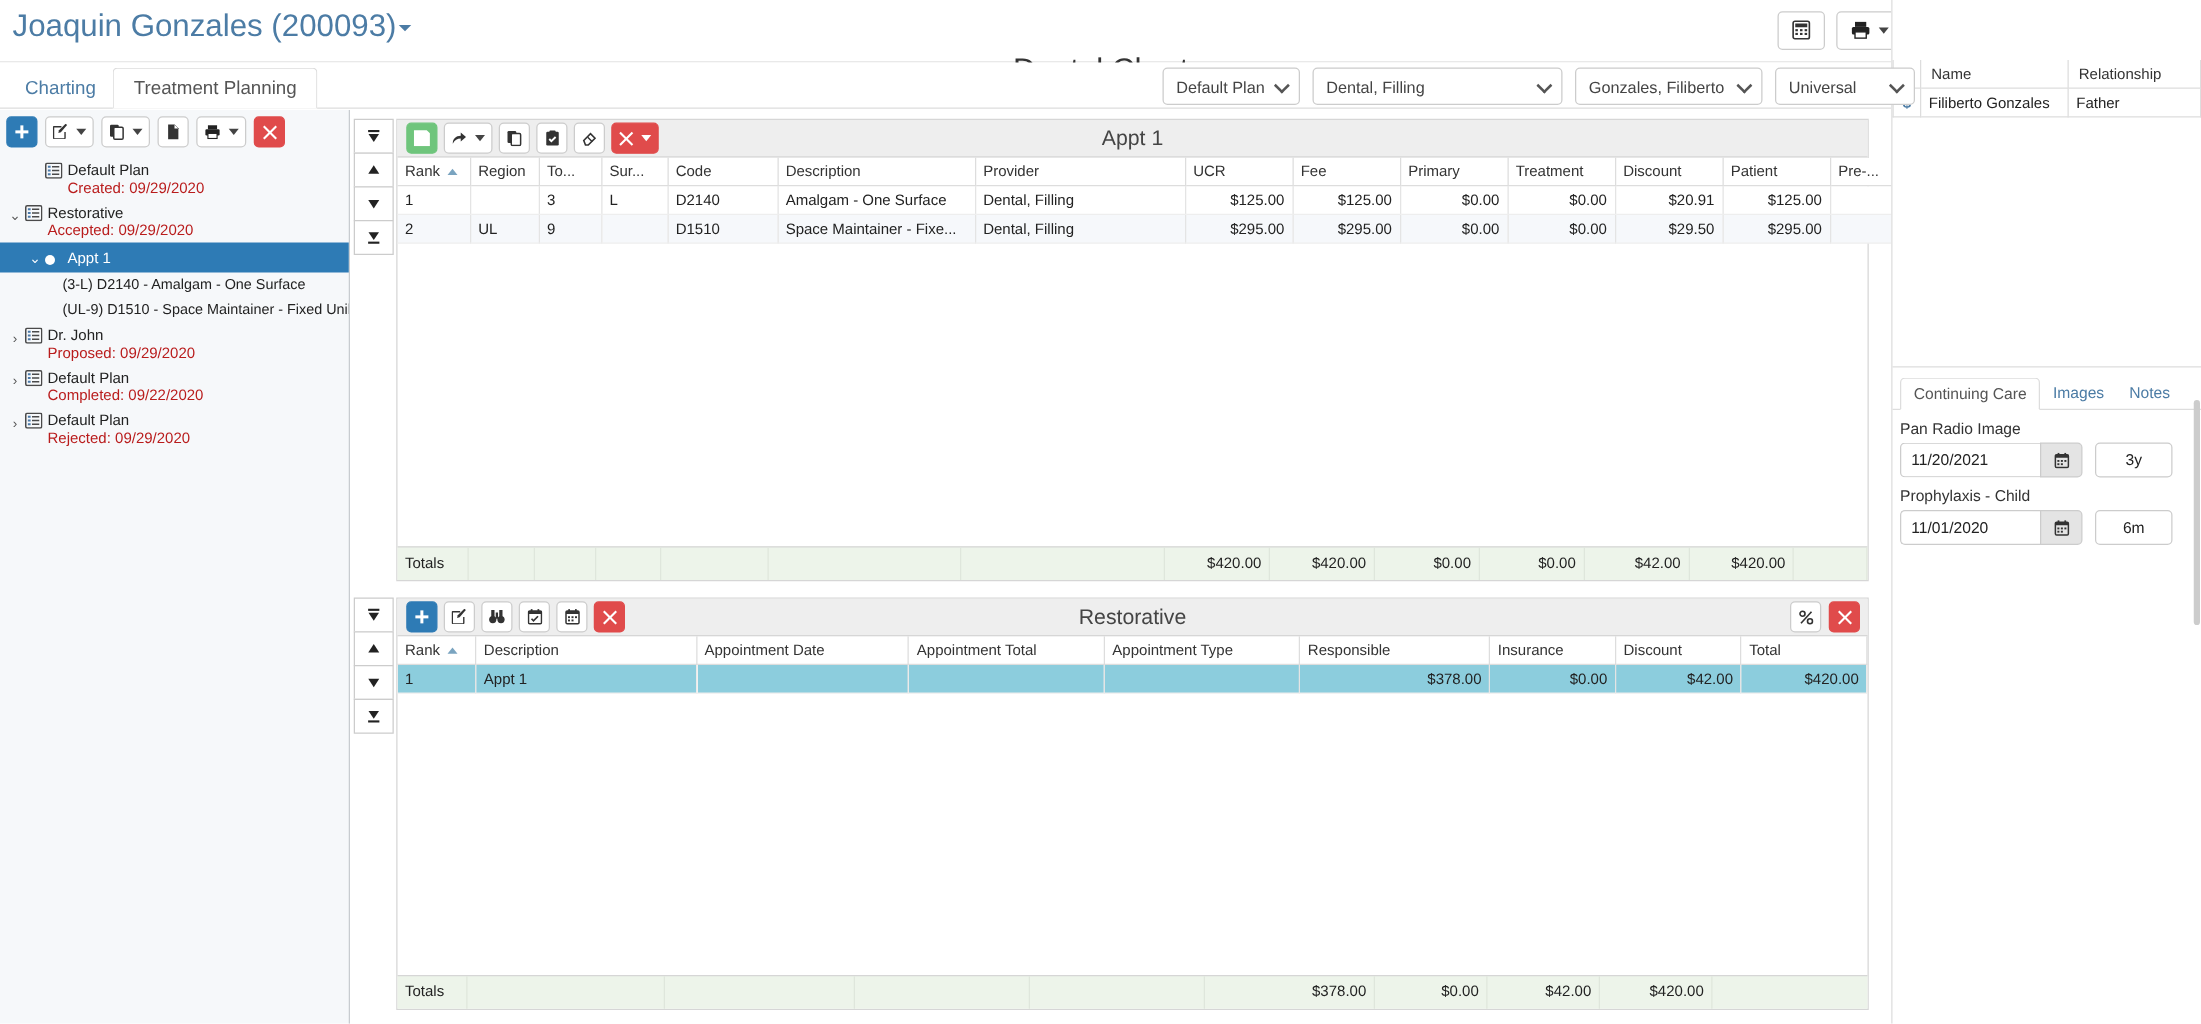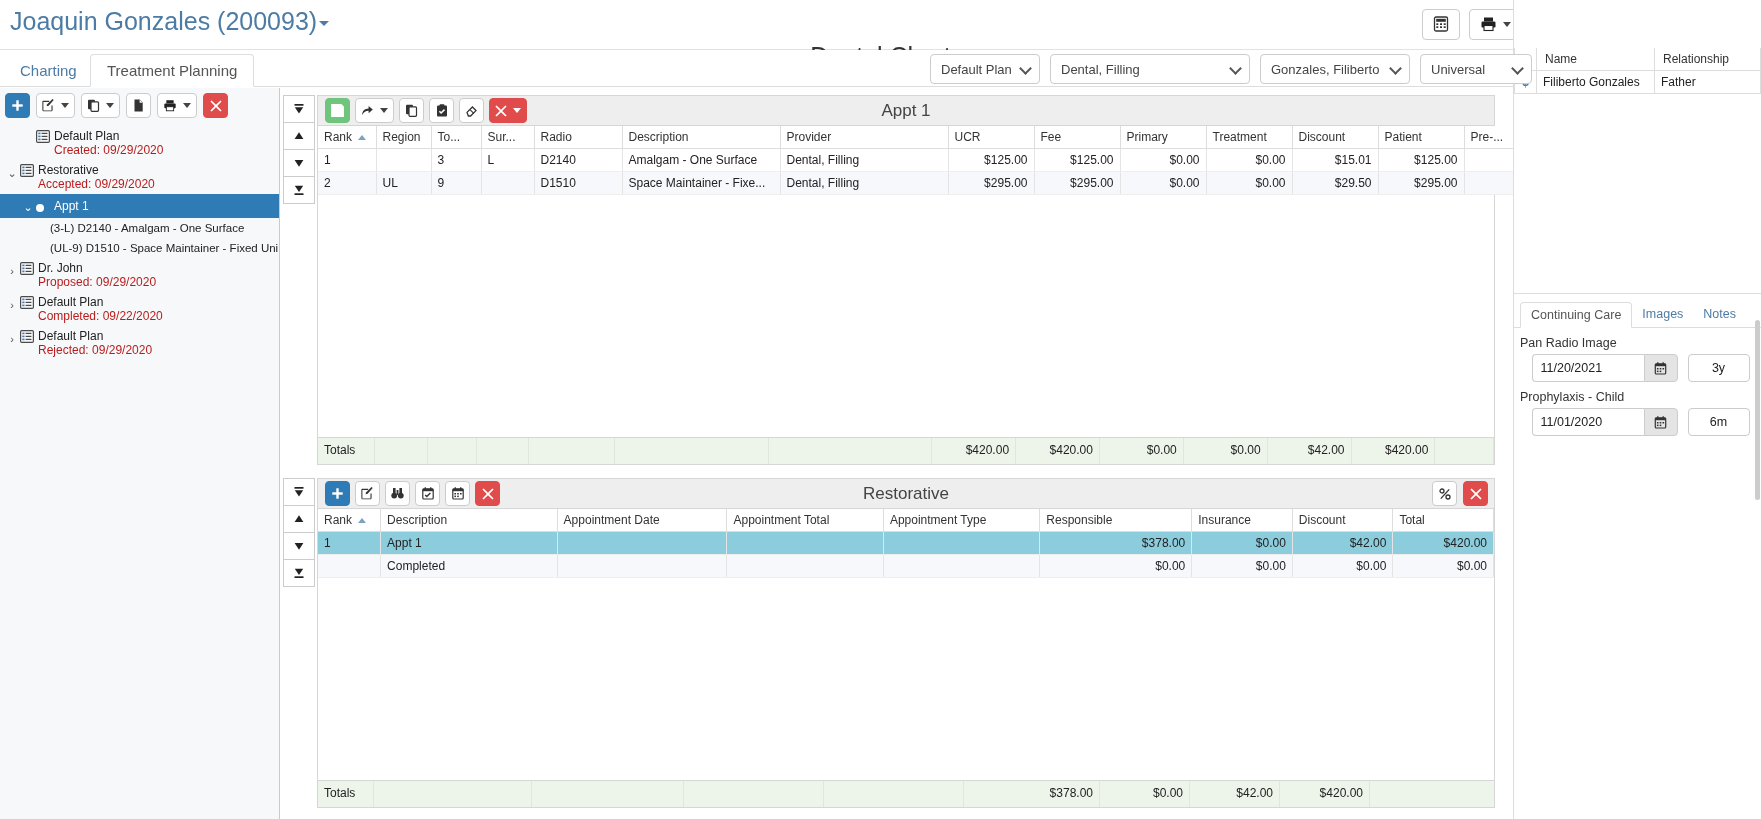--- a/index.html
+++ b/index.html
@@ -203,21 +203,21 @@
 
   .rtabs { display: flex; border-bottom: 1px solid #dddddd; padding-left: 6px; margin-top: 8px; }
   .rtab {
     padding: 5px 10px; font-size: 12.5px; color: #4c7ca5; cursor: pointer;
   }
   .rtab.active {
     color: #555; border: 1px solid #dddddd; border-bottom: 1px solid #fff;
     margin-bottom: -1px; border-radius: 4px 4px 0 0; background: #fff;
   }
   .cc-label { font-size: 12.5px; color: #333; padding: 8px 0 4px 6px; }
-  .cc-row { display: flex; align-items: center; gap: 10px; padding-left: 6px; justify-content: center; }
+  .cc-row { display: flex; align-items: center; gap: 10px; padding-left: 6px; }
   .date-group { display: flex; height: 28px; width: 146px; }
   .date-input {
     flex: 1; border: 1px solid #cccccc; border-right: none; border-radius: 4px 0 0 4px;
     padding: 0 8px; display: flex; align-items: center; font-size: 12.5px; color: #222;
     background: #fff; cursor: text;
   }
   .date-btn {
     width: 34px; border: 1px solid #cccccc; border-radius: 0 4px 4px 0; background: #e4e4e4;
     display: flex; align-items: center; justify-content: center; cursor: pointer;
   }
@@ -546,21 +546,21 @@
             <col style="width:86px">
           <col style="width:86px">
             <col style="width:60px">
         </colgroup>
         <thead>
           <tr>
             <th><span>Rank</span><span class="sort-asc"></span></th>
             <th>Region</th>
             <th>To...</th>
             <th>Sur...</th>
-            <th>Radio</th>
+            <th>Code</th>
             <th>Description</th>
             <th>Provider</th>
             <th>UCR</th>
             <th>Fee</th>
             <th>Primary</th>
             <th>Treatment</th>
             <th>Discount</th>
             <th>Patient</th>
             <th>Pre-...</th>
           </tr>
@@ -571,21 +571,21 @@
             <td></td>
             <td>3</td>
             <td>L</td>
             <td>D2140</td>
             <td>Amalgam - One Surface</td>
             <td>Dental, Filling</td>
             <td class="num">$125.00</td>
             <td class="num">$125.00</td>
             <td class="num">$0.00</td>
             <td class="num">$0.00</td>
-            <td class="num">$15.01</td>
+            <td class="num">$20.91</td>
             <td class="num">$125.00</td>
             <td></td>
           </tr>
           <tr class="r-even">
             <td>2</td>
             <td>UL</td>
             <td>9</td>
             <td></td>
             <td>D1510</td>
             <td>Space Maintainer - Fixe...</td>
@@ -758,31 +758,20 @@
             <td>1</td>
             <td>Appt 1</td>
             <td></td>
             <td></td>
             <td></td>
             <td class="num">$378.00</td>
             <td class="num">$0.00</td>
             <td class="num">$42.00</td>
             <td class="num">$420.00</td>
           </tr>
-          <tr class="r-even">
-            <td></td>
-            <td>Completed</td>
-            <td></td>
-            <td></td>
-            <td></td>
-            <td class="num">$0.00</td>
-            <td class="num">$0.00</td>
-            <td class="num">$0.00</td>
-            <td class="num">$0.00</td>
-          </tr>
         </tbody>
       </table>
       <div class="totals-row">
         <div class="tcell" style="width:56px">Totals</div>
         <div class="tcell" style="width:158px"></div>
         <div class="tcell" style="width:152px"></div>
         <div class="tcell" style="width:140px"></div>
         <div class="tcell" style="width:140px"></div>
         <div class="tcell num" style="width:136px">$378.00</div>
         <div class="tcell num" style="width:90px">$0.00</div>

